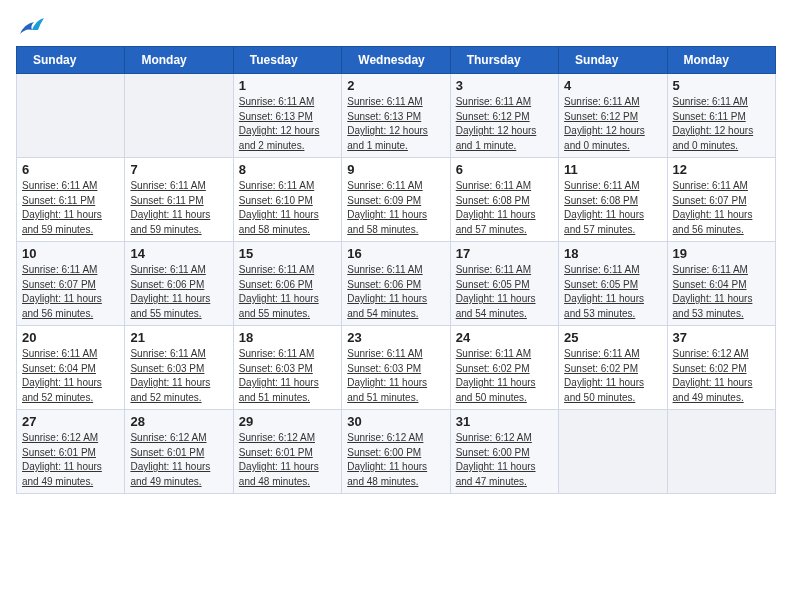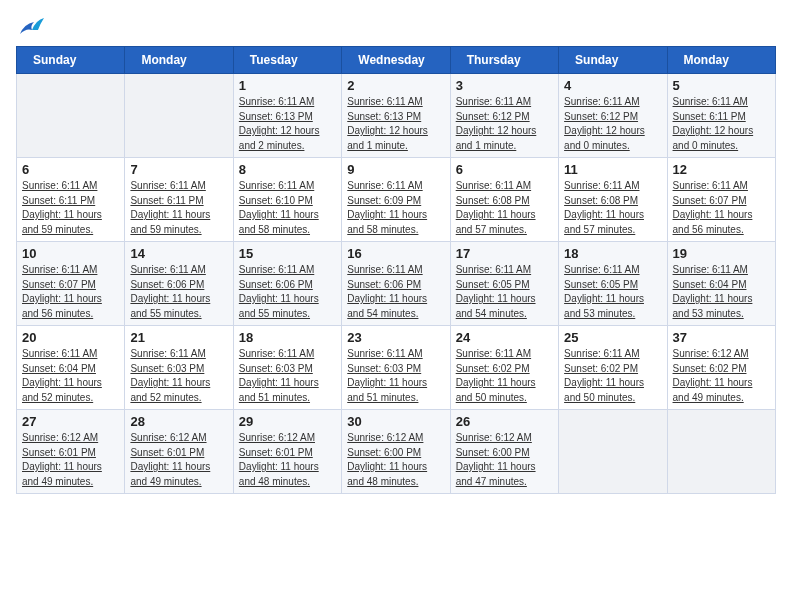--- a/index.html
+++ b/index.html
@@ -340,21 +340,21 @@
 and 48 minutes.</div>
         </td>
         <td>
           <span class="day-number">30</span>
           <div class="day-info" style="white-space: pre-line;">Sunrise: 6:12 AM
 Sunset: 6:00 PM
 Daylight: 11 hours
 and 48 minutes.</div>
         </td>
         <td>
-          <span class="day-number">26</span>
+          <span class="day-number">31</span>
           <div class="day-info" style="white-space: pre-line;">Sunrise: 6:12 AM
 Sunset: 6:00 PM
 Daylight: 11 hours
 and 47 minutes.</div>
         </td>
         <td class="empty-cell"></td>
         <td class="empty-cell"></td>
       </tr>
     </tbody>
 </table>

